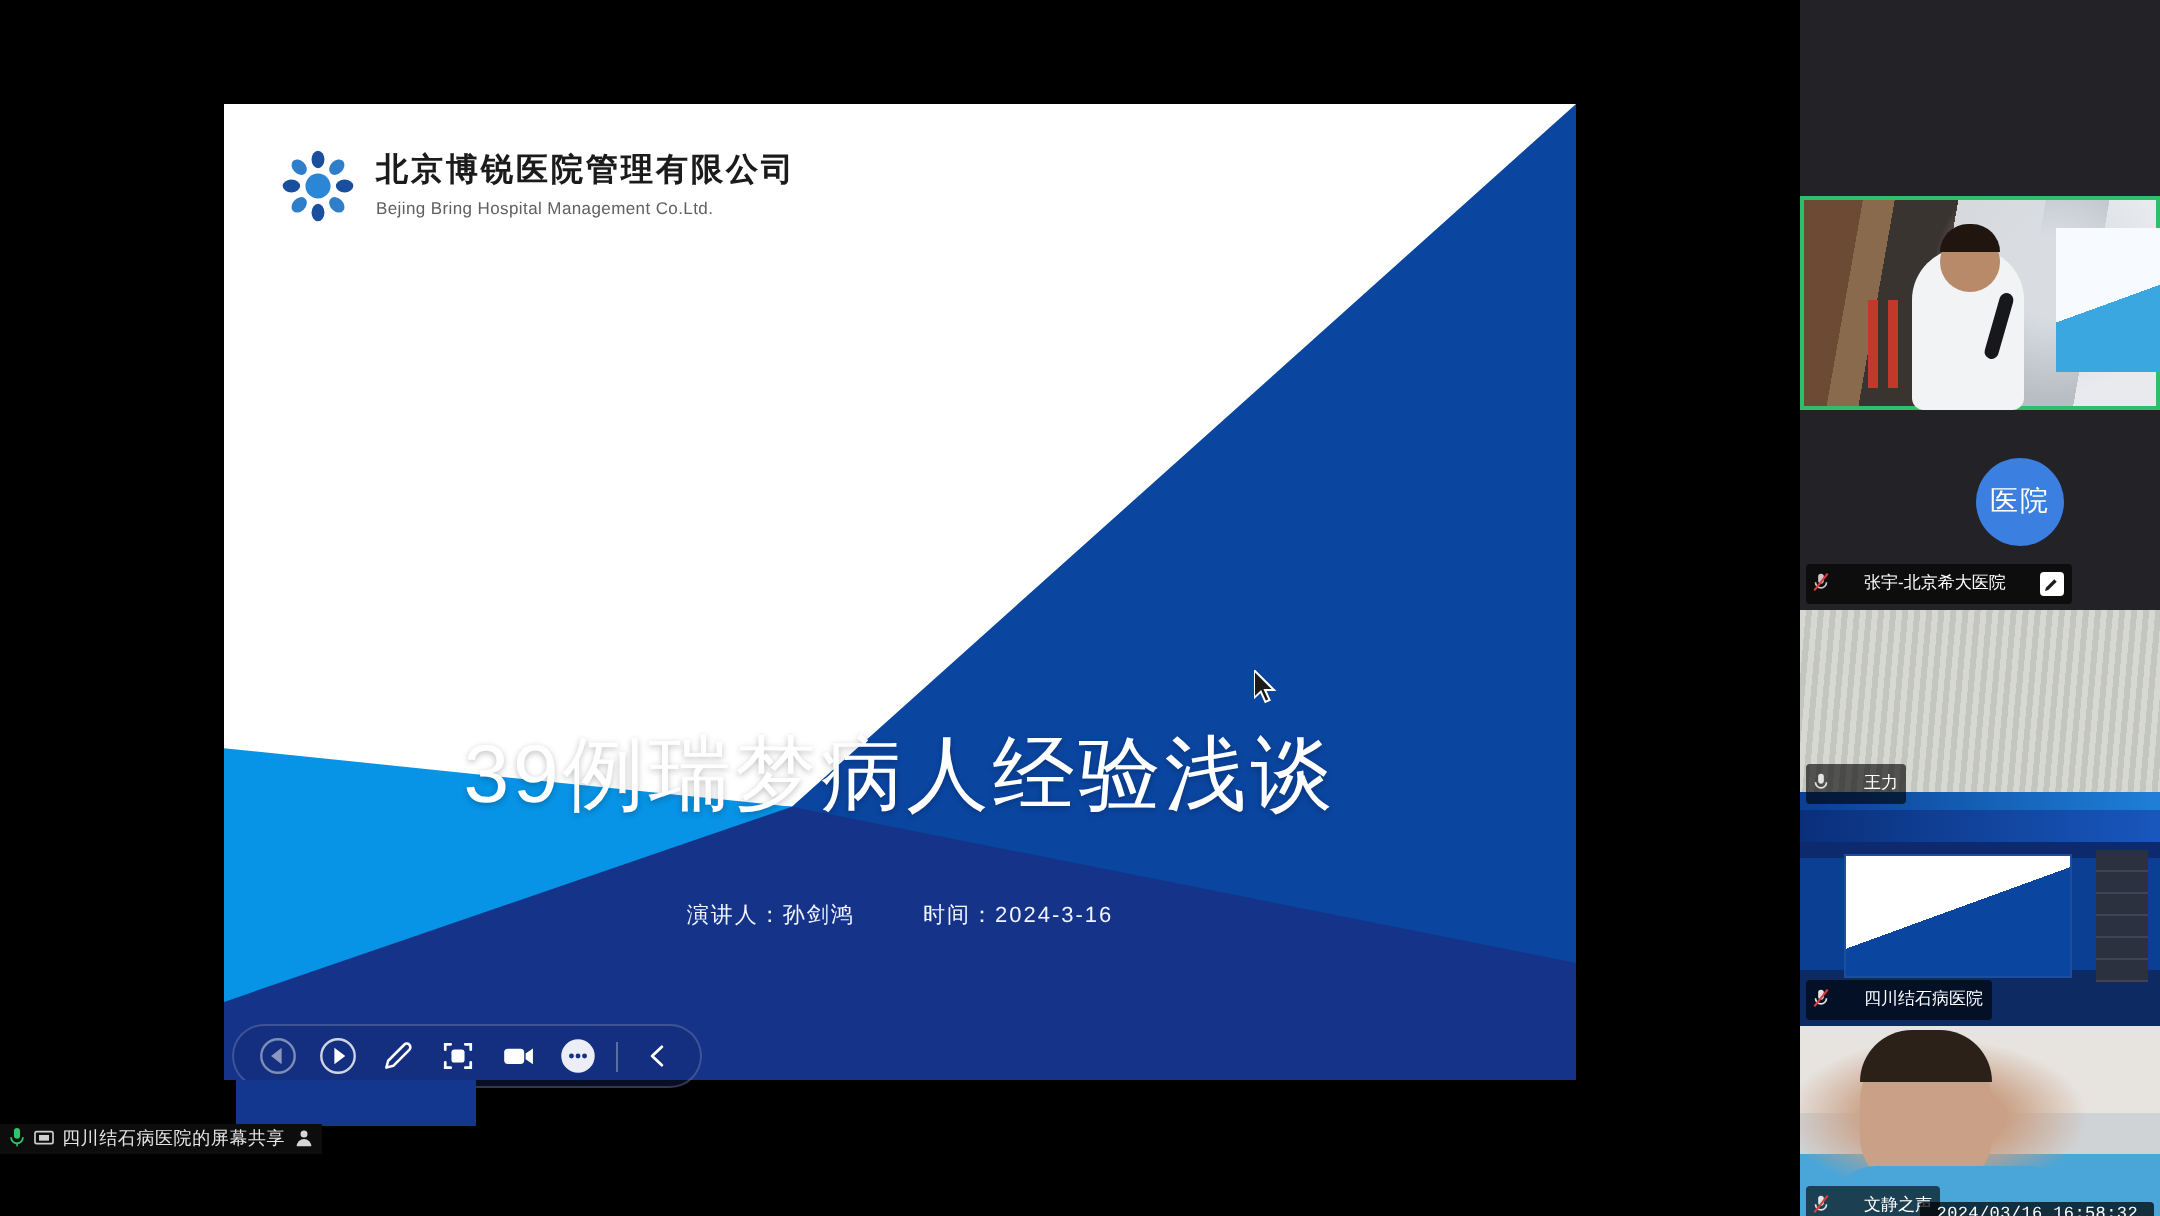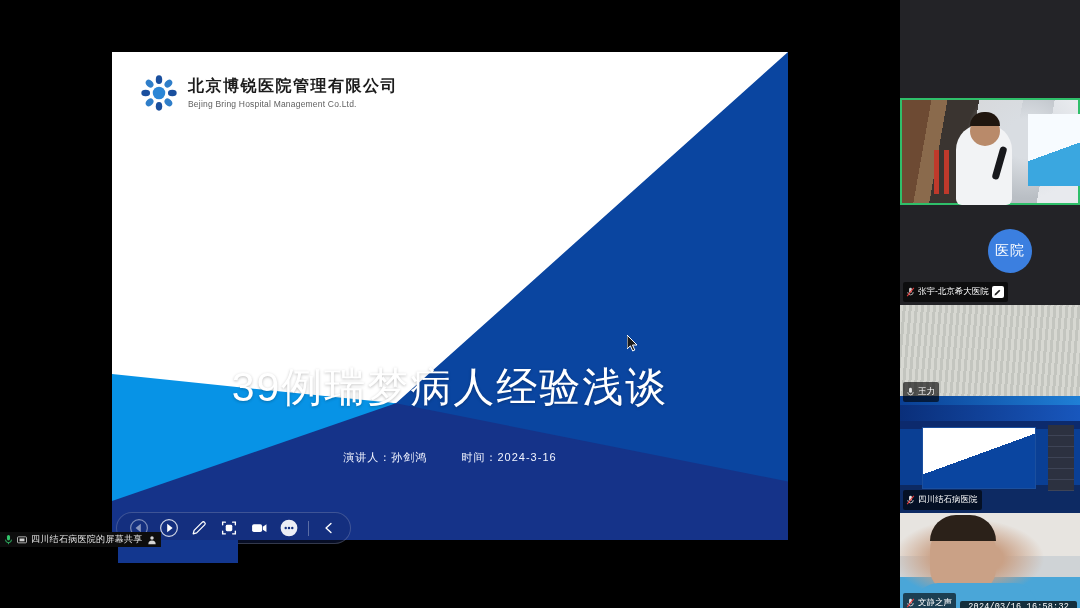--- a/index.html
+++ b/index.html
@@ -65,36 +65,36 @@
     padding:0 11px;
     border:1px solid rgba(255,255,255,.18);
     border-radius:16px;
     background:rgba(20,40,110,.35);
   }
   .tb-btn { width:21px; height:21px; display:flex; align-items:center; justify-content:center; cursor:pointer; }
   .tb-sep { width:1px; height:15px; background:rgba(255,255,255,.3); }
 
   
   #statusbar {
-    position:absolute; left:0; bottom:61px; height:15px;
+    position:absolute; left:0; bottom:31px; height:15px;
     display:flex; align-items:center; gap:4px;
     padding:0 4px;
     background:#0d0d0d;
   }
   .sb-text { font-size:9px; color:#e6e6e6; white-space:nowrap; letter-spacing:.3px; }
   #statusbar-fill { position:absolute; left:118px; bottom:45px; width:120px; height:15px; background:#13378f; }
   #statusbar-fill2 { position:absolute; left:118px; bottom:60px; width:120px; height:8px; background:#13378f; }
 
   
   #filmstrip { position:absolute; right:0; top:0; width:180px; height:608px; background:#0b0b0b; }
   .tile { position:relative; width:180px; overflow:hidden; background:#232327; }
   .tile.active { outline:2px solid #2fbf6a; outline-offset:-2px; }
   .tile-label {
     position:absolute; left:3px; bottom:3px; max-width:150px;
-    display:flex; align-items:center; gap:3px;
+    display:flex; align-items:center; gap:17px;
     padding:1px 4px 1px 3px; border-radius:2px;
     background:rgba(0,0,0,.62);
   }
   .tile-label .nm { font-size:8.5px; color:#fff; white-space:nowrap; overflow:hidden; text-overflow:ellipsis; }
   .time-badge {
     position:absolute; right:3px; bottom:3px;
     background:rgba(0,0,0,.72); color:#fff;
     font-size:8.5px; padding:1px 8px; border-radius:2px;
     font-family:Liberation Mono, monospace; letter-spacing:.2px;
   }

